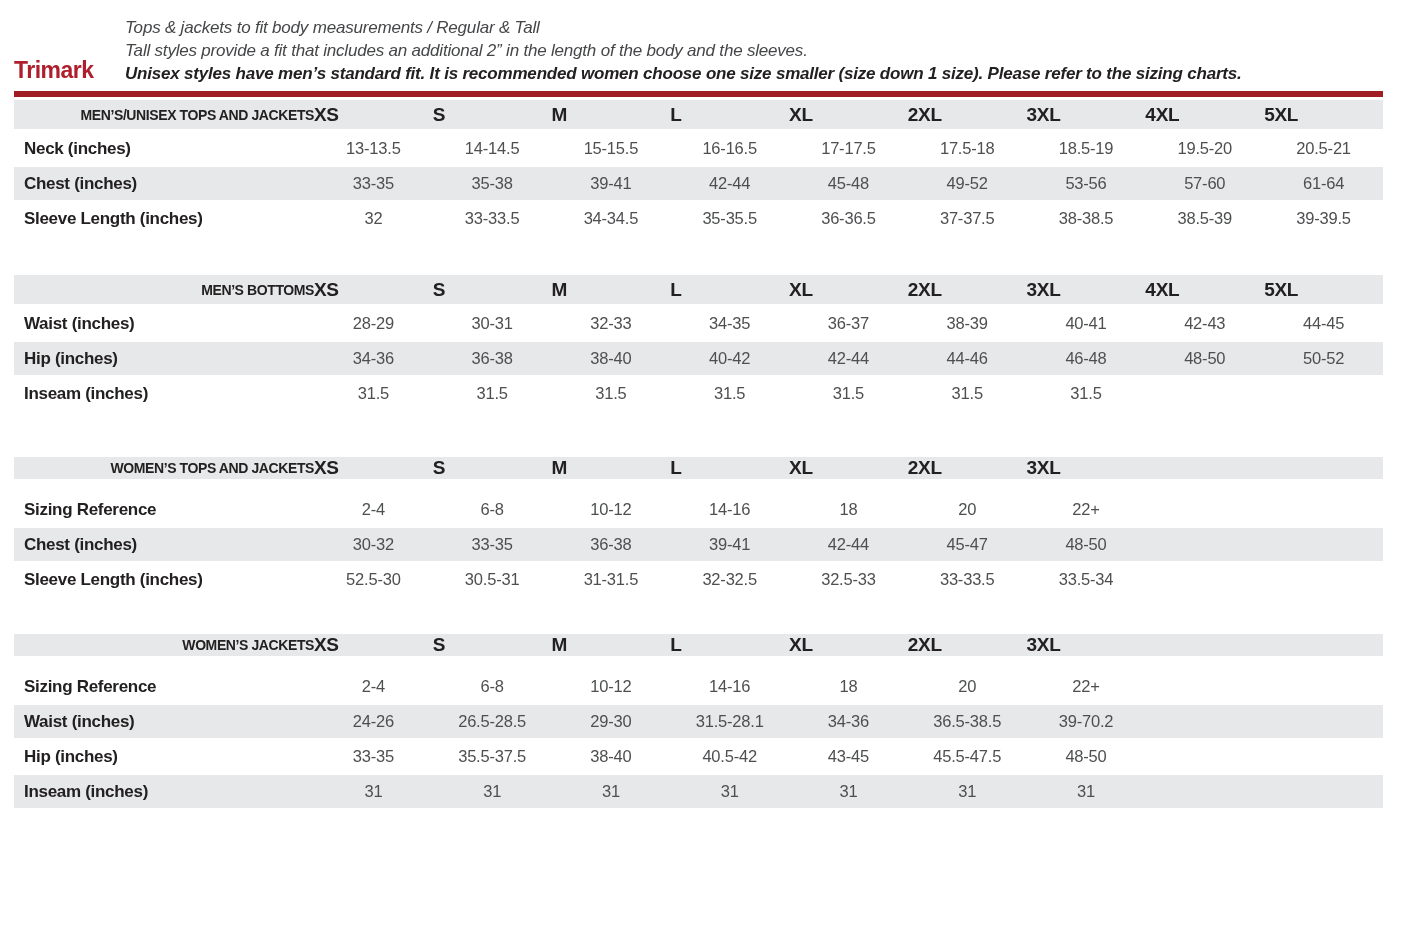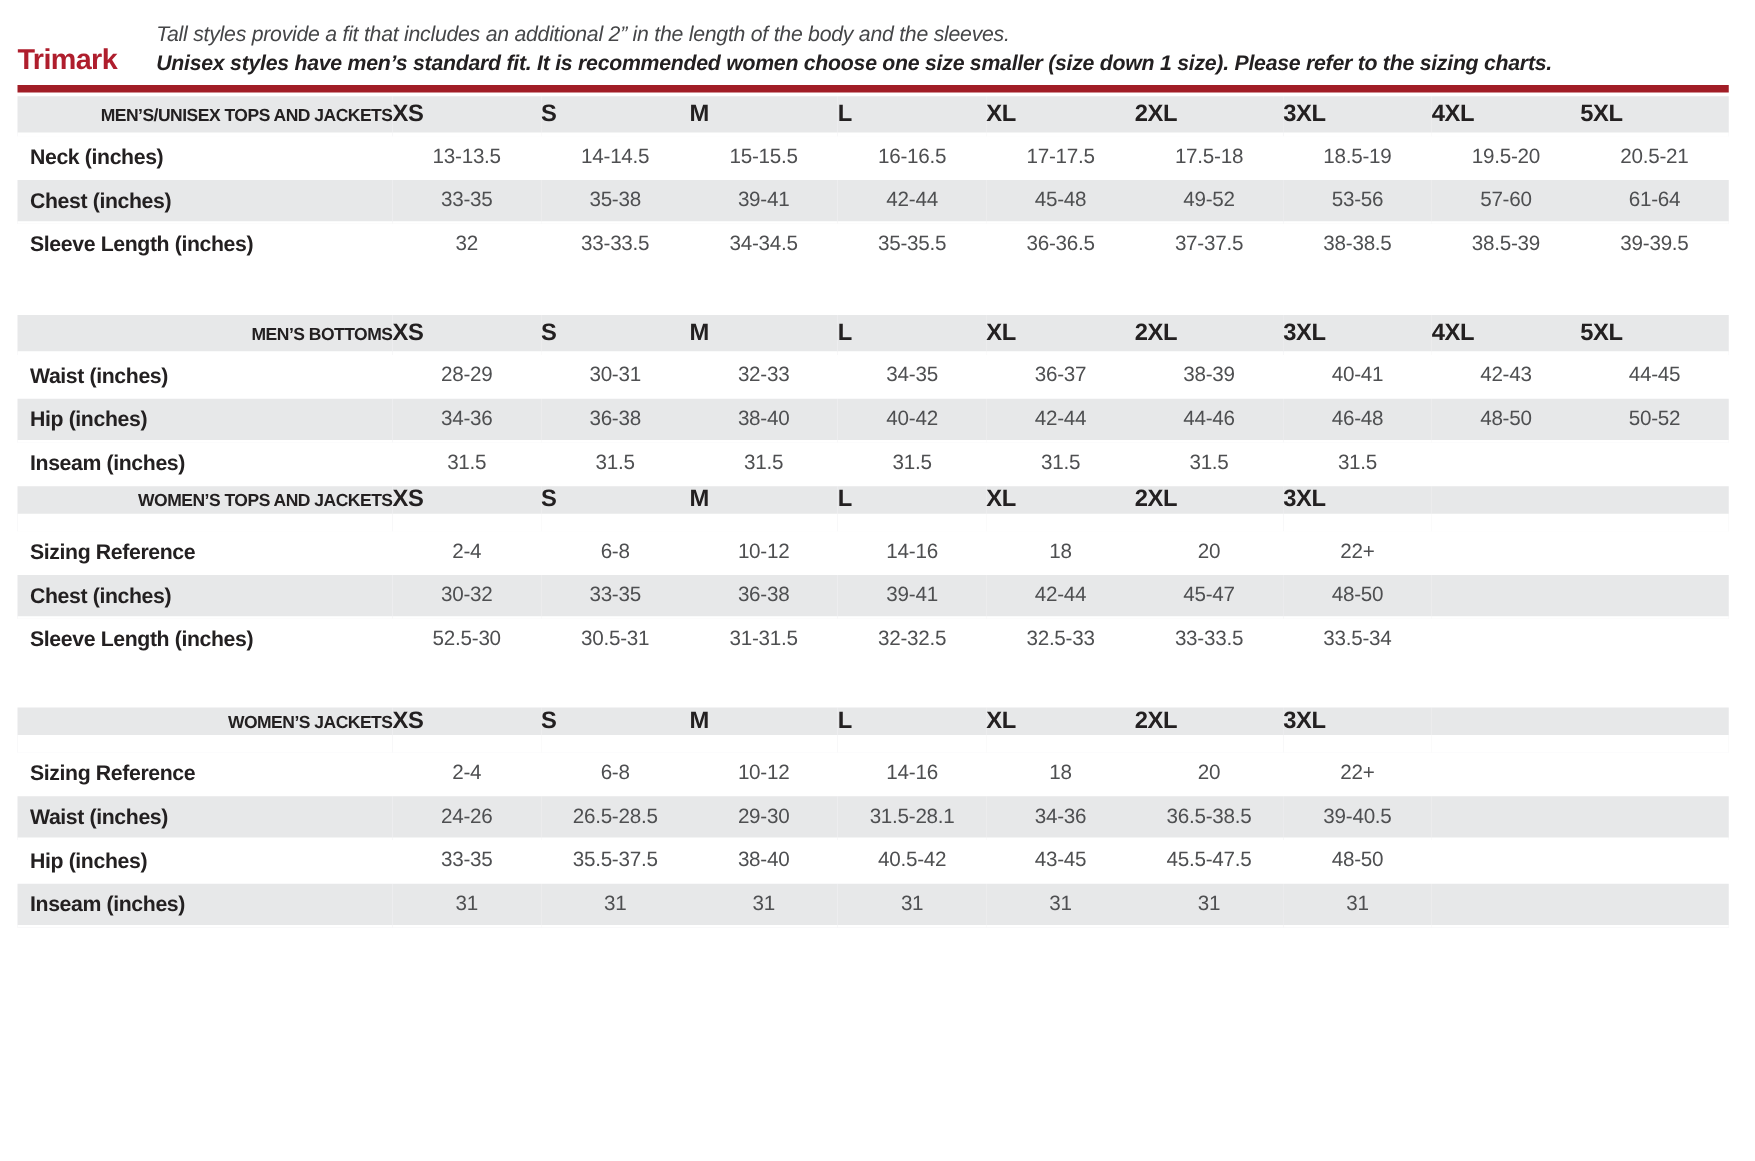--- a/index.html
+++ b/index.html
@@ -52,21 +52,21 @@
   
   .tables{margin:3px 21px 0 14px;}
   table.size-table{
     width:1369px;
     border-collapse:separate;border-spacing:0;
     table-layout:fixed;
   }
   table.size-table col.label-col{width:300px;}
   table.size-table.t1{margin-top:0;}
   table.size-table.t2{margin-top:38px;}
-  table.size-table.t3{}
+  table.size-table.t3{margin-top:45px;}
   table.size-table.t4{margin-top:36px;}
 
   table.size-table thead th{
     background:var(--row-gray);
     height:32px;
     font-size:19px;font-weight:bold;
     color:var(--label-dark);
     text-align:left;vertical-align:middle;
     letter-spacing:-0.3px;
     border-bottom:3px solid #ffffff;
@@ -106,20 +106,21 @@
   }
 </style>
 </head>
 <body>
 
 <div class="page">
 
   <div class="header">
     <div class="brand">Trimark</div>
     <div class="intro">
+      <div class="intro-line">Tops &amp; jackets to fit body measurements / Regular &amp; Tall</div>
       <div class="intro-line">Tall styles provide a fit that includes an additional 2” in the length of the body and the sleeves.</div>
       <div class="intro-line strong">Unisex styles have men’s standard fit. It is recommended women choose one size smaller (size down 1 size).  Please refer to the sizing charts.</div>
     </div>
   </div>
 
   <div class="rule"></div>
 
   <div class="tables">
       <table class="size-table t1">
         <colgroup>
@@ -360,21 +361,21 @@
             <td></td>
           </tr>
           <tr>
             <td class="label">Waist (inches)</td>
             <td>24-26</td>
             <td>26.5-28.5</td>
             <td>29-30</td>
             <td>31.5-28.1</td>
             <td>34-36</td>
             <td>36.5-38.5</td>
-            <td>39-40.5</td>
+            <td>39-70.2</td>
             <td></td>
             <td></td>
           </tr>
           <tr>
             <td class="label">Hip (inches)</td>
             <td>33-35</td>
             <td>35.5-37.5</td>
             <td>38-40</td>
             <td>40.5-42</td>
             <td>43-45</td>

